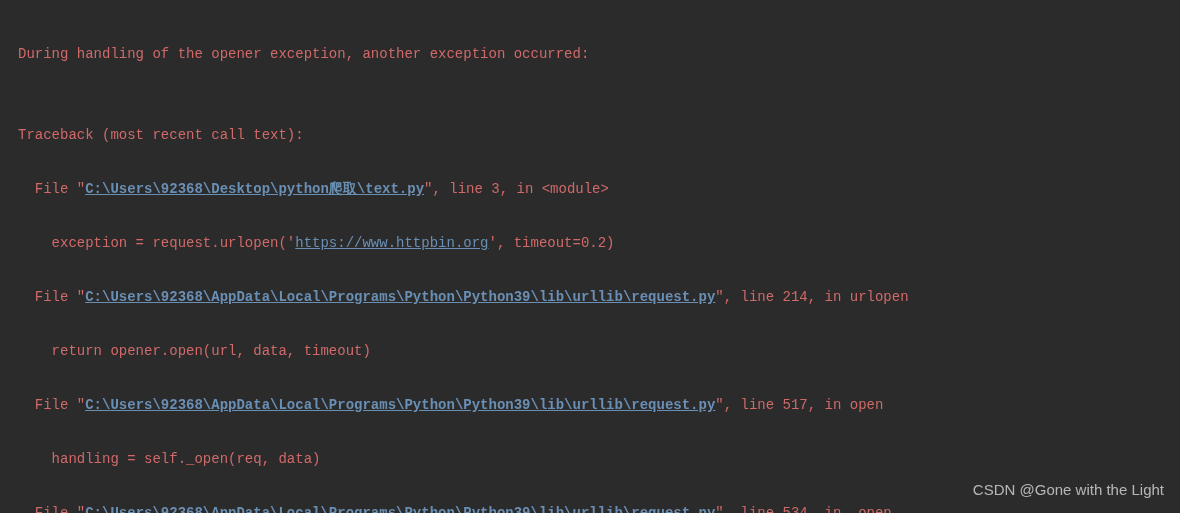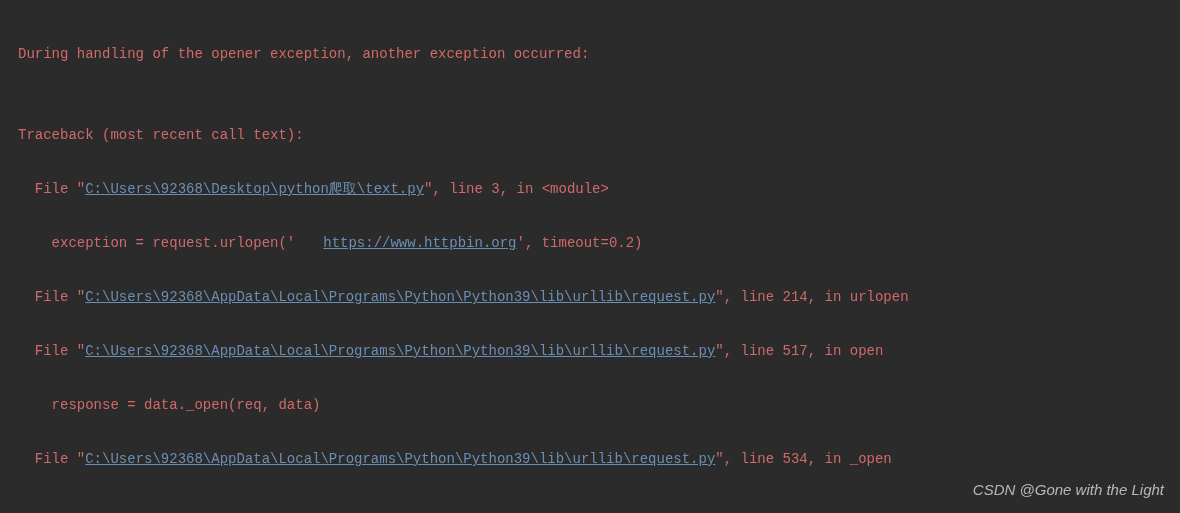--- a/index.html
+++ b/index.html
@@ -15,51 +15,51 @@
     overflow: hidden;
   }
   .container {
     padding: 14px 18px;
     white-space: pre;
     position: relative;
   }
   .path {
     color: #6a8fb5;
     text-decoration: underline;
+    font-weight: bold;
   }
   .url {
     color: #6a8fb5;
     text-decoration: underline;
-    margin-left: 28px;
   }
   .watermark {
     position: absolute;
     right: 16px;
     bottom: 10px;
     color: #cfcfcf;
     font-family: -apple-system, BlinkMacSystemFont, "Segoe UI", Arial, sans-serif;
     font-size: 15px;
     opacity: 0.85;
     white-space: nowrap;
-    font-style: italic;
   }
   .line { display: block; }
 </style>
 </head>
 <body>
 
 <div class="container">
 <span class="line">During handling of the opener exception, another exception occurred:</span>
 <span class="line"></span>
 <span class="line">Traceback (most recent call text):</span>
 <span class="line"><span>  File "</span><span class="path">C:\Users\92368\Desktop\python爬取\text.py</span><span>", line 3, in &lt;module&gt;</span></span>
 <span class="line"><span>    exception = request.urlopen('</span><span class="url">https://www.httpbin.org</span><span>', timeout=0.2)</span></span>
 <span class="line"><span>  File "</span><span class="path">C:\Users\92368\AppData\Local\Programs\Python\Python39\lib\urllib\request.py</span><span>", line 214, in urlopen</span></span>
+<span class="line">    return opener.open(url, data, timeout)</span>
 <span class="line"><span>  File "</span><span class="path">C:\Users\92368\AppData\Local\Programs\Python\Python39\lib\urllib\request.py</span><span>", line 517, in open</span></span>
-<span class="line">    response = data._open(req, data)</span>
+<span class="line">    handling = self._open(req, data)</span>
 <span class="line"><span>  File "</span><span class="path">C:\Users\92368\AppData\Local\Programs\Python\Python39\lib\urllib\request.py</span><span>", line 534, in _open</span></span>
 
 
 
 
 
 
 
 
 </div>

